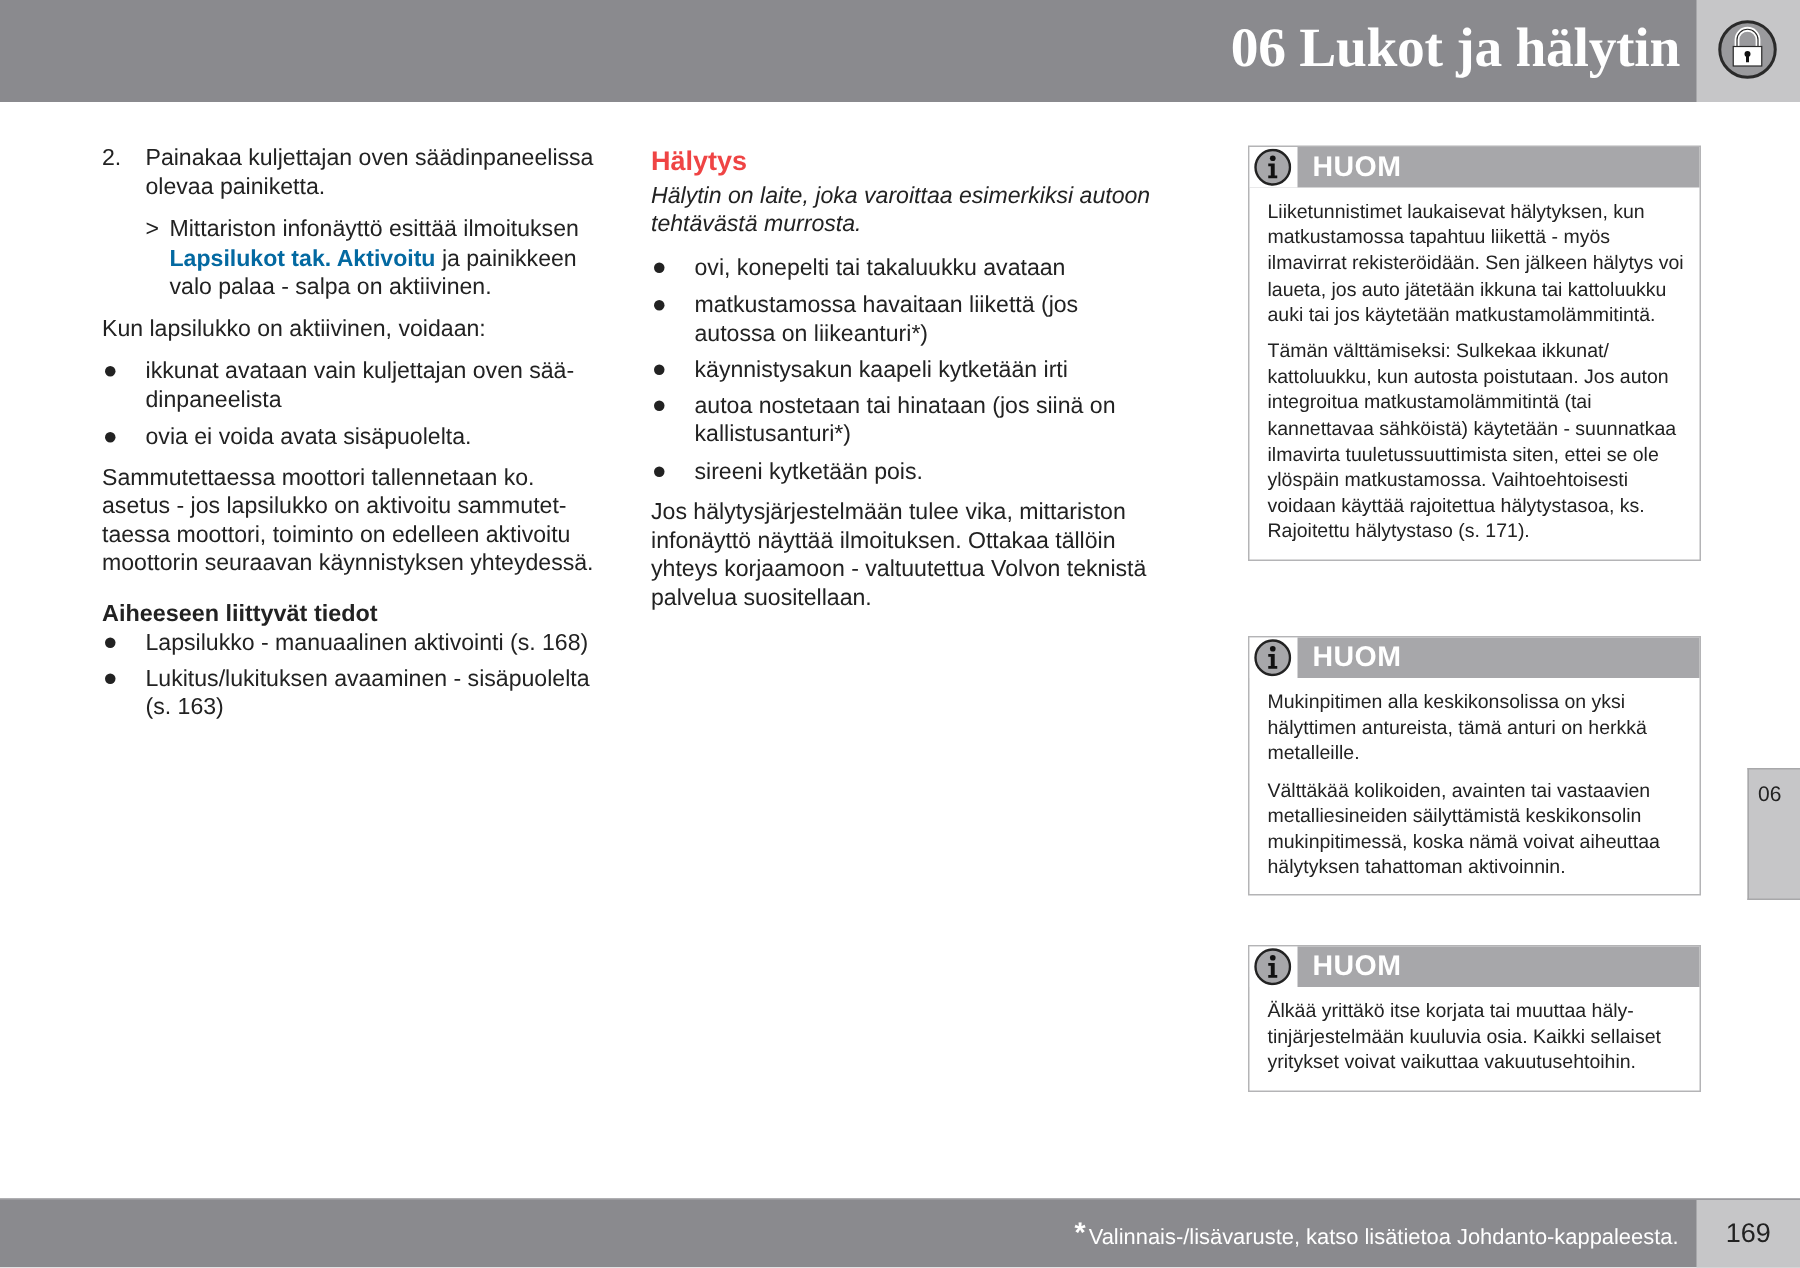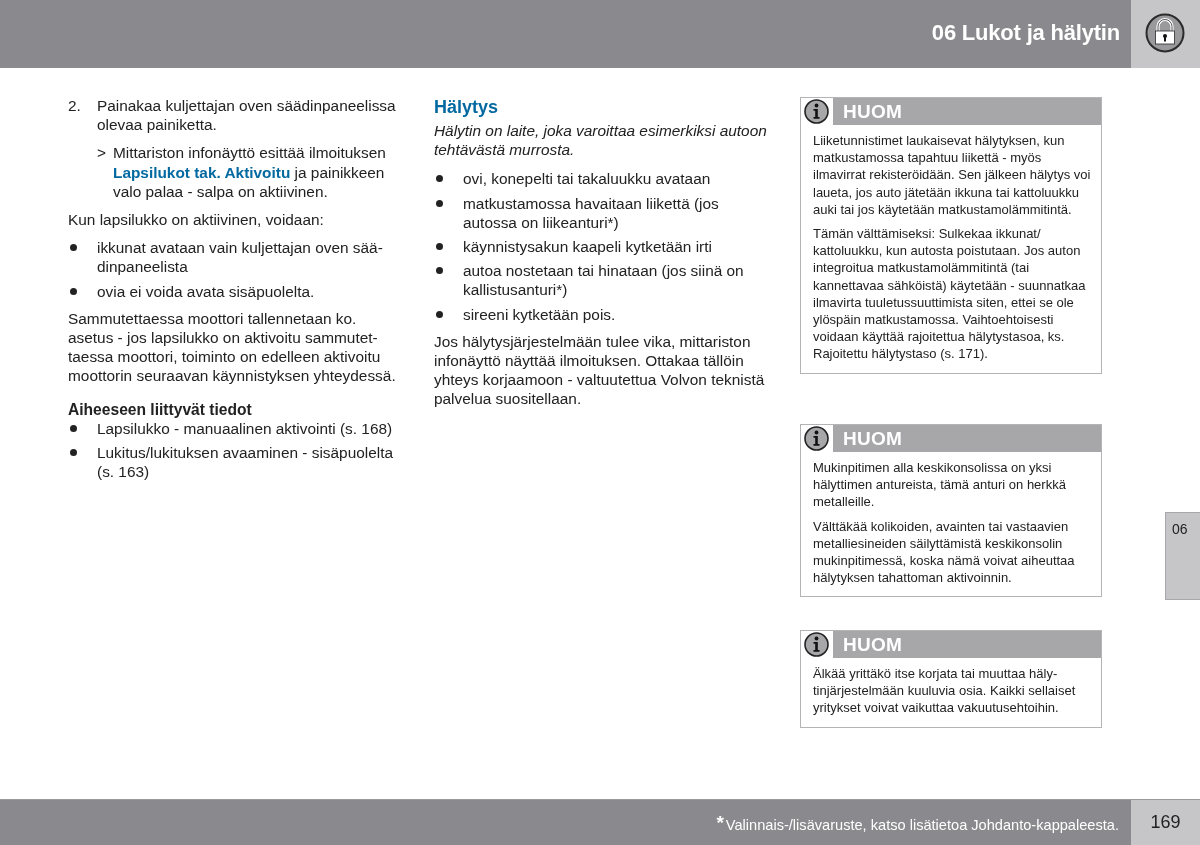--- a/index.html
+++ b/index.html
@@ -1,21 +1,21 @@
 <!DOCTYPE html>
 <html><head>
   <meta charset="utf-8">
   <style>
     * { box-sizing: border-box; margin: 0; padding: 0; }
     html, body { width: 1200px; height: 845px; overflow: hidden; background: #ffffff; }
     body { position: relative; font-family: "Liberation Sans", sans-serif; color: #222; font-size: 15.4px; line-height: 19.2px; }
 
     
     .header { position: absolute; left: 0; top: 0; width: 1200px; height: 68px; background: #8a8a8e; }
-    .header-title { position: absolute; right: 80px; top: 14px; font-size: 22px; line-height: 38px; font-weight: bold; color: #ffffff; letter-spacing: -0.2px; }
+    .header-title { position: absolute; right: 80px; top: 14px; font-size: 37px; line-height: 38px; font-weight: bold; color: #ffffff; letter-spacing: -0.2px; font-family: Liberation Serif, serif; }
     .header-iconbox { position: absolute; left: 1131px; top: 0; width: 69px; height: 68px; background: #c6c6c8; }
     .lock-icon { position: absolute; left: 14px; top: 13px; width: 40px; height: 40px; }
 
     
     .footer { position: absolute; left: 0; top: 799px; width: 1200px; height: 46px; background: #8a8a8e; border-top: 1px solid #9a9a9e; }
     .footer-note { position: absolute; right: 81px; top: 13px; color: #ffffff; font-size: 14.6px; line-height: 19px; }
     .footer-note .star { font-weight: bold; font-size: 19px; vertical-align: 1px; margin-right: 2px; }
     .page-box { position: absolute; left: 1131px; top: 0; width: 69px; height: 46px; background: #c6c6c8; }
     .page-number { position: absolute; left: 0; width: 69px; top: 11px; text-align: center; font-size: 18px; line-height: 22px; color: #222; }
 
@@ -34,25 +34,25 @@
     .result { position: relative; padding-left: 45px; margin-top: 4px; margin-bottom: 9px; }
     .result .arrow { position: absolute; left: 29px; top: 0; }
     .hl { color: #0369a1; font-weight: bold; }
 
     ul.bullets { list-style: none; margin-bottom: 8px; }
     ul.bullets li { position: relative; padding-left: 29px; margin-bottom: 5px; }
     ul.bullets li .dot { position: absolute; left: 2px; top: 6px; width: 7px; height: 7px; border-radius: 50%; background: #222; }
 
     .related-title { font-weight: bold; font-size: 15.6px; margin-top: 14px; margin-bottom: 0; }
 
-    .section-title { color: #0369a1; font-weight: bold; font-size: 18px; line-height: 22px; margin-bottom: 3px; }
+    .section-title { color: #ef4444; font-weight: bold; font-size: 18px; line-height: 22px; margin-bottom: 3px; }
     .intro { font-style: italic; margin-bottom: 10px; }
 
     
-    .huom { position: absolute; left: 800px; width: 302px; border: 1px solid #b4b4b6; background: #fff; }
+    .huom { position: absolute; left: 832px; width: 302px; border: 1px solid #b4b4b6; background: #fff; }
     .huom-head { position: relative; height: 27px; background: #a7a7aa; }
     .huom-iconcell { position: absolute; left: 0; top: 0; width: 32px; height: 27px; background: #fff; }
     .info-icon { position: absolute; left: 3px; top: 1px; width: 25px; height: 25px; }
     .huom-label { position: absolute; left: 42px; top: 2px; font-weight: bold; font-size: 19px; line-height: 23px; color: #fff; letter-spacing: 0.3px; }
     .huom-body { padding: 7px 8px 6px 12px; font-size: 13px; line-height: 17.2px; }
     .huom-body p { margin-bottom: 7px; }
     .huom-body p:last-child { margin-bottom: 4px; }
   </style>
 </head>
 <body>

